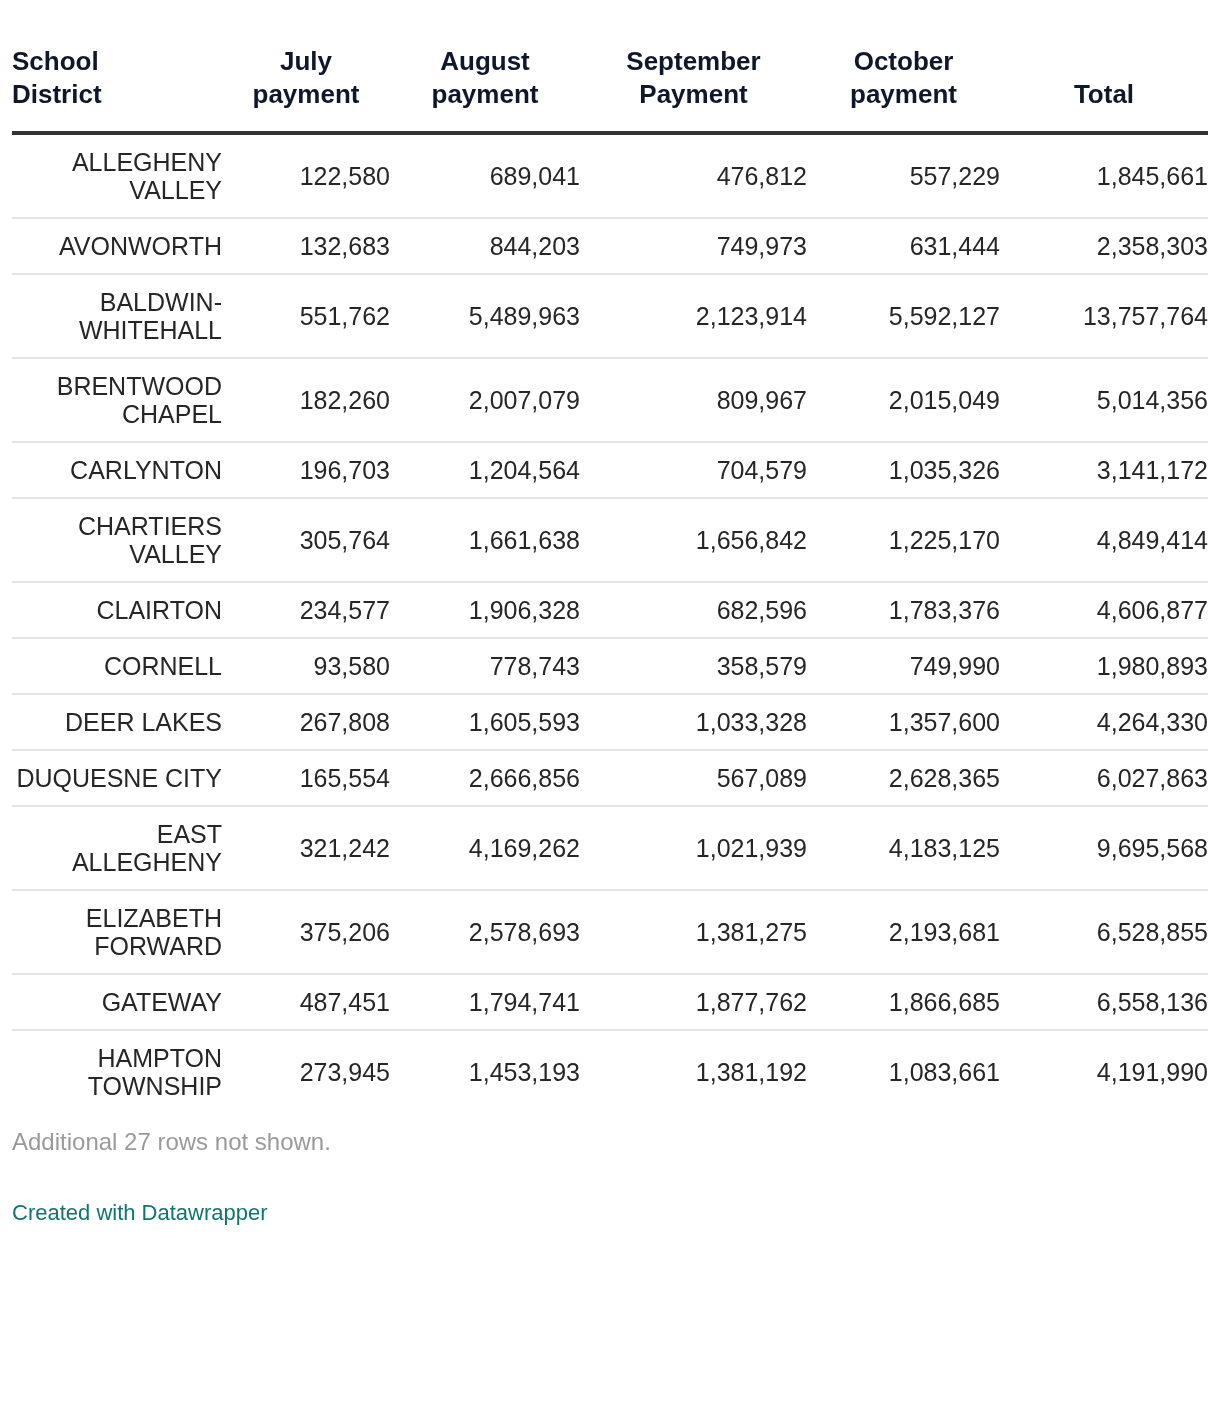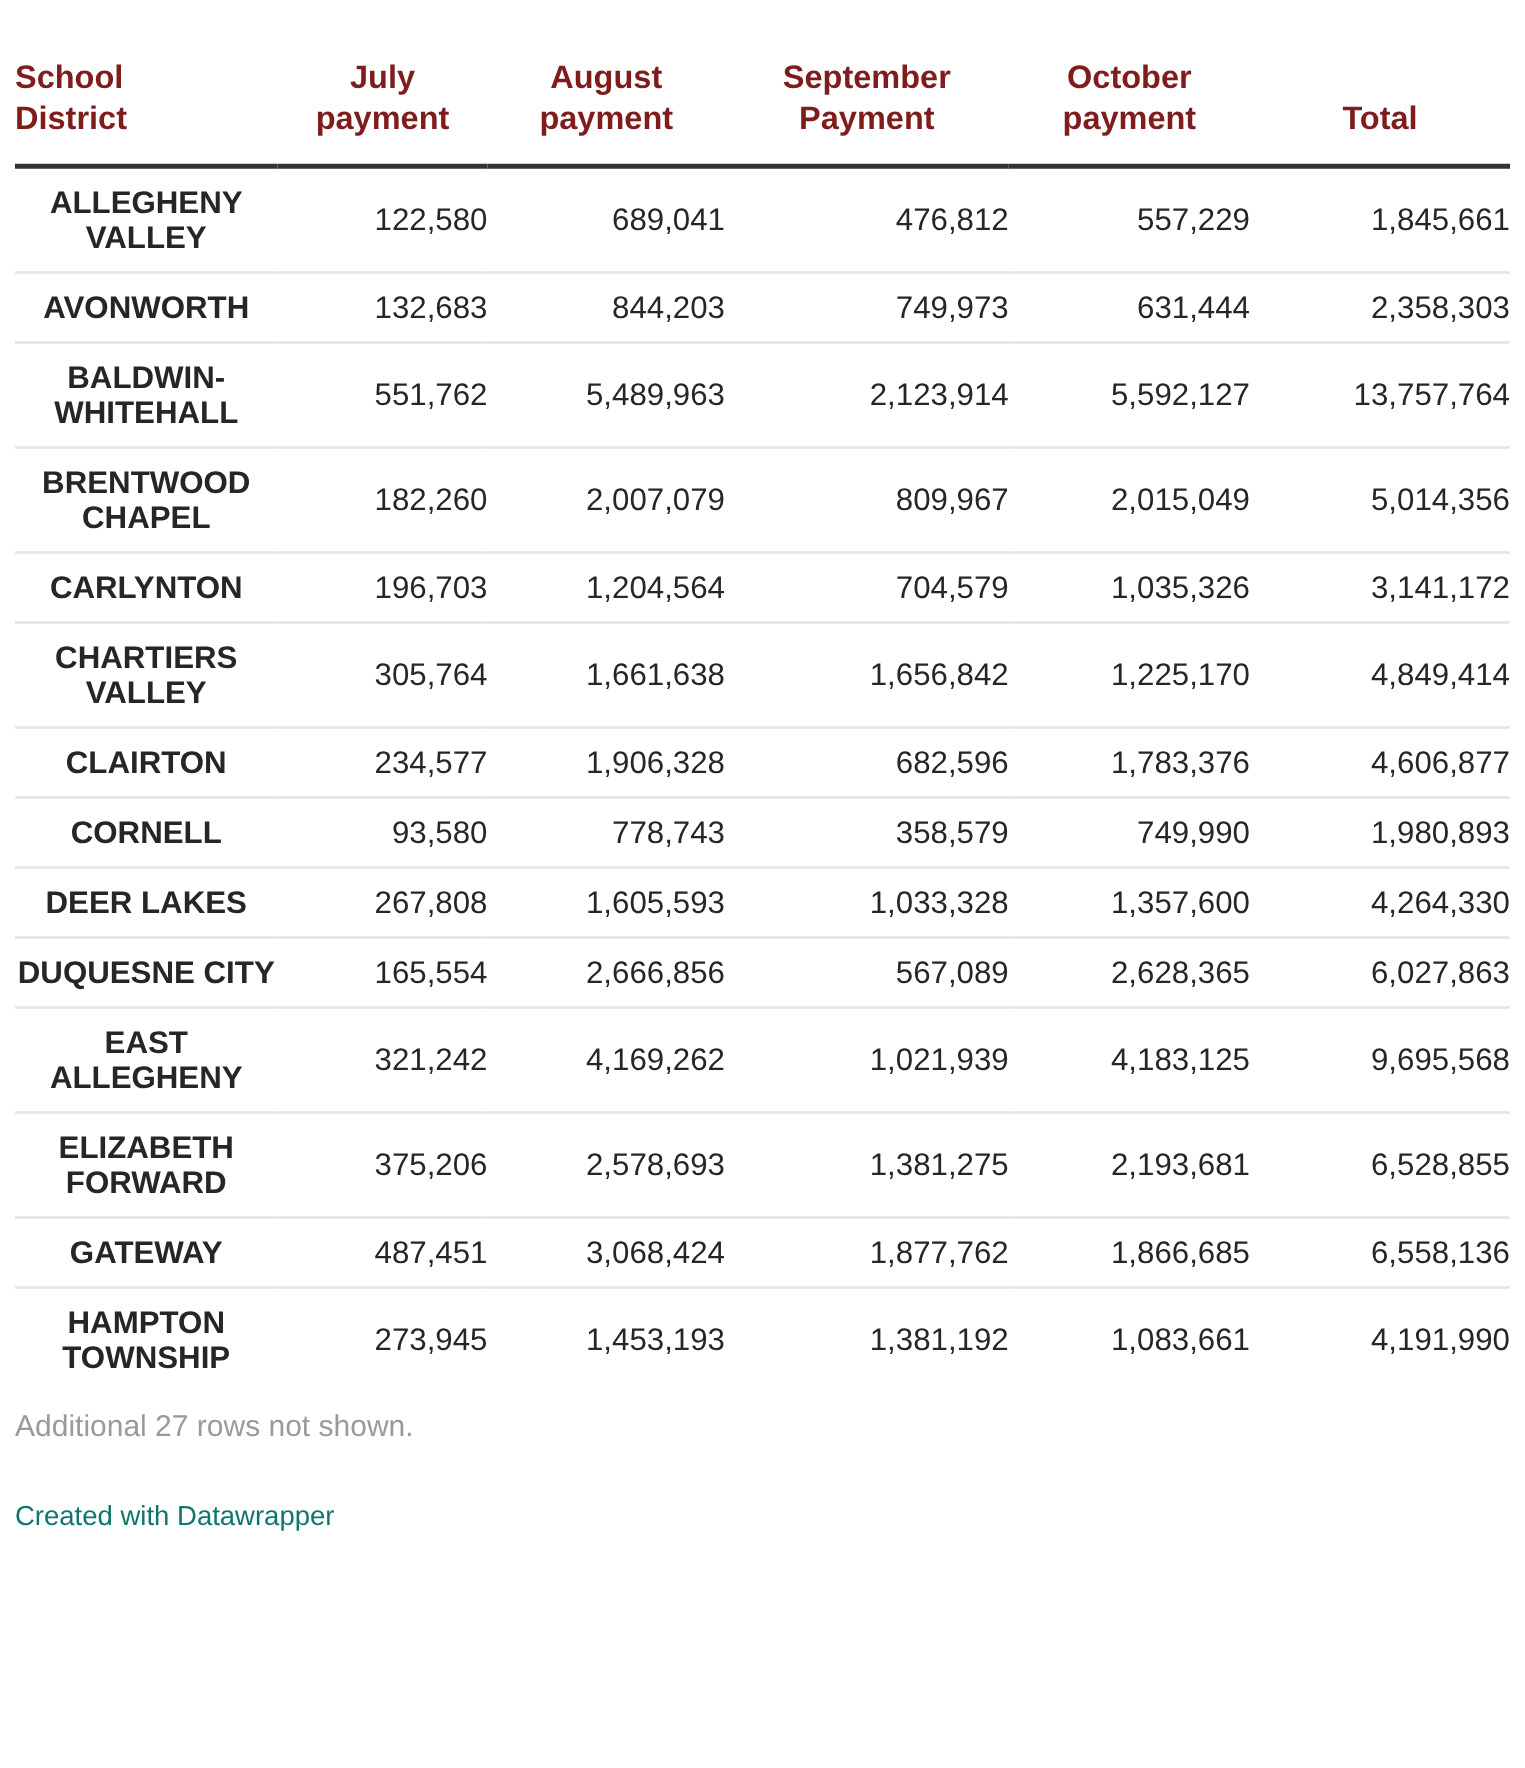--- a/index.html
+++ b/index.html
@@ -14,38 +14,38 @@
   table.payments {
     width: 1196px;
     border-collapse: collapse;
     table-layout: fixed;
   }
   thead tr { border-bottom: 4px solid #333333; }
   thead th {
     font-weight: 700;
     font-size: 26px;
     line-height: 33px;
-    color: #7f1d1d;
+    color: #0f172a;
     vertical-align: bottom;
     padding: 0 0 20px 0;
   }
   th.h-left  { text-align: left; }
   th.h-right { }
   th .hline { display: block; }
 
   tbody tr { border-bottom: 2px solid #e4e4e4; }
   tbody tr:last-child { border-bottom: none; }
   tbody td {
     font-size: 25px;
     line-height: 28px;
     padding: 13px 0;
     vertical-align: middle;
     color: #262626;
   }
-  td.c-dist { text-align: center; font-weight: bold; }
+  td.c-dist { text-align: right; }
   td.c-num  { text-align: right; font-variant-numeric: tabular-nums; }
 
   .footnote {
     margin-top: 14px;
     font-size: 24px;
     line-height: 30px;
     color: #9a9a9a;
   }
   .attribution {
     margin-top: 42px;
@@ -189,21 +189,21 @@
         <td class="c-dist">ELIZABETH FORWARD</td>
         <td class="c-num">375,206</td>
         <td class="c-num">2,578,693</td>
         <td class="c-num">1,381,275</td>
         <td class="c-num">2,193,681</td>
         <td class="c-num">6,528,855</td>
       </tr>
       <tr>
         <td class="c-dist">GATEWAY</td>
         <td class="c-num">487,451</td>
-        <td class="c-num">3,068,424</td>
+        <td class="c-num">1,794,741</td>
         <td class="c-num">1,877,762</td>
         <td class="c-num">1,866,685</td>
         <td class="c-num">6,558,136</td>
       </tr>
       <tr>
         <td class="c-dist">HAMPTON TOWNSHIP</td>
         <td class="c-num">273,945</td>
         <td class="c-num">1,453,193</td>
         <td class="c-num">1,381,192</td>
         <td class="c-num">1,083,661</td>

